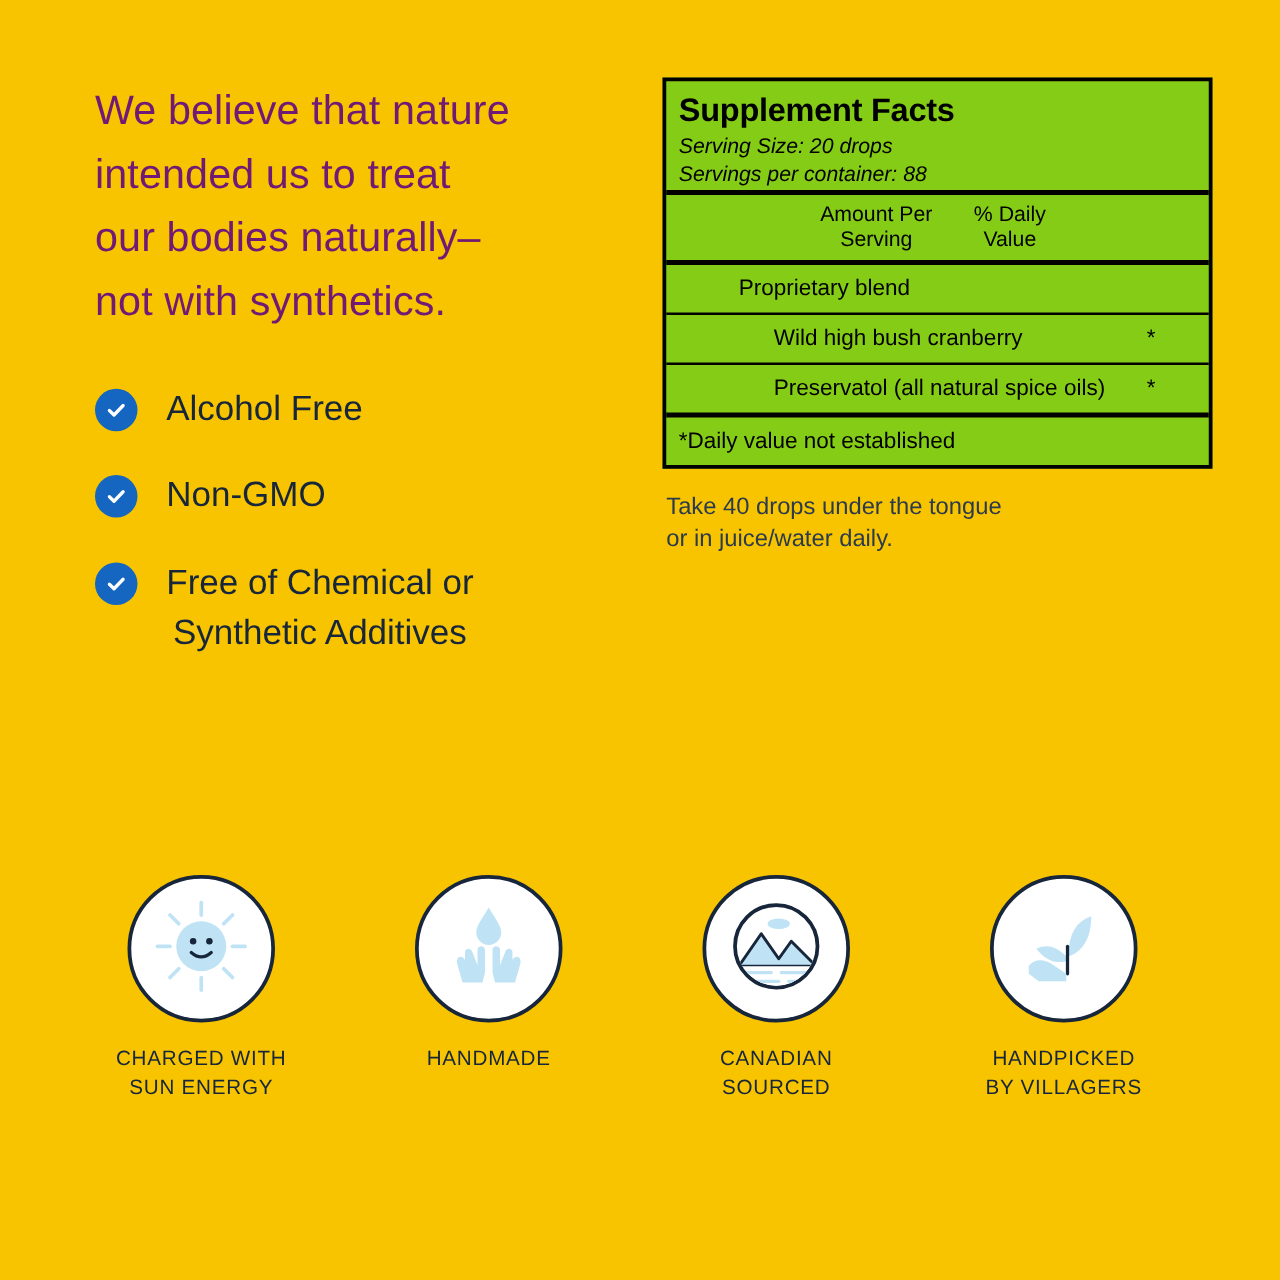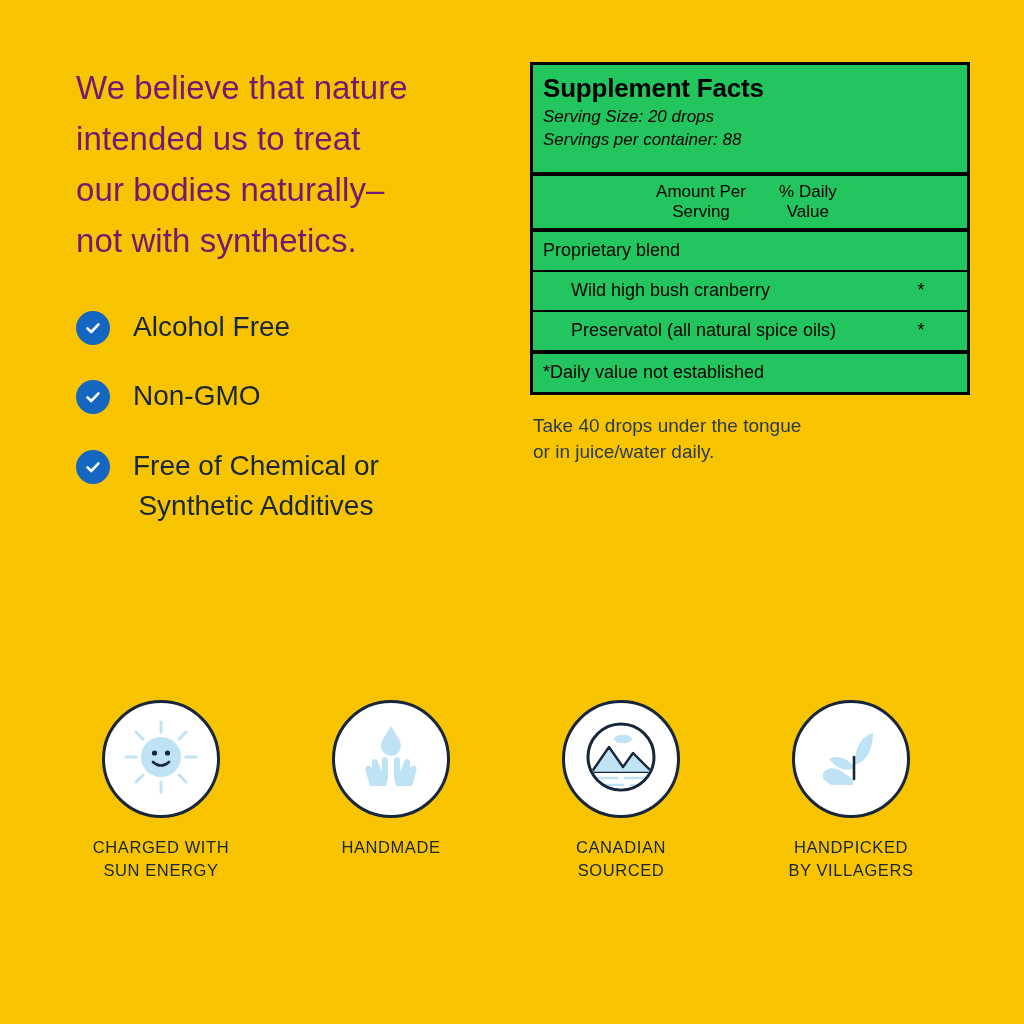--- a/index.html
+++ b/index.html
@@ -70,41 +70,41 @@
   }
 
   
   .right-col {
     margin-left: 34px;
     width: 440px;
     flex: 0 0 440px;
   }
 
   .facts {
-    background: #22c55e;
+    background: #84cc16;
     border: 3px solid #000;
     box-sizing: border-box;
   }
 
   .facts-title {
     font-size: 26px;
     font-weight: 700;
     padding: 8px 10px 2px 10px;
     color: #000;
     letter-spacing: -0.2px;
   }
   .facts-serving {
     font-size: 17px;
     padding: 0 10px;
     color: #000;
     line-height: 1.32;
     font-style: italic;
   }
   .facts-serving div { padding-bottom: 1px; }
-  .facts-serving .last { padding-bottom: 20px; }
+  .facts-serving .last { padding-bottom: 0; }
 
   .rule-thick { border-top: 4px solid #000; }
   .rule-thin  { border-top: 2px solid #000; }
 
   .amount-row {
     display: flex;
     justify-content: center;
     align-items: flex-end;
     padding: 6px 10px 6px 10px;
     font-size: 17px;
@@ -122,20 +122,21 @@
   }
 
   .facts-row {
     display: flex;
     justify-content: space-between;
     align-items: center;
     font-size: 18px;
     color: #000;
     padding: 8px 10px;
     min-height: 22px;
+    margin-left: 48px;
   }
   .facts-row .name { }
   .facts-row.indent .name { padding-left: 28px; }
   .facts-row .star { width: 72px; text-align: center; font-size: 18px; }
 
   .facts-footnote {
     font-size: 18px;
     color: #000;
     padding: 8px 10px 9px 10px;
   }

